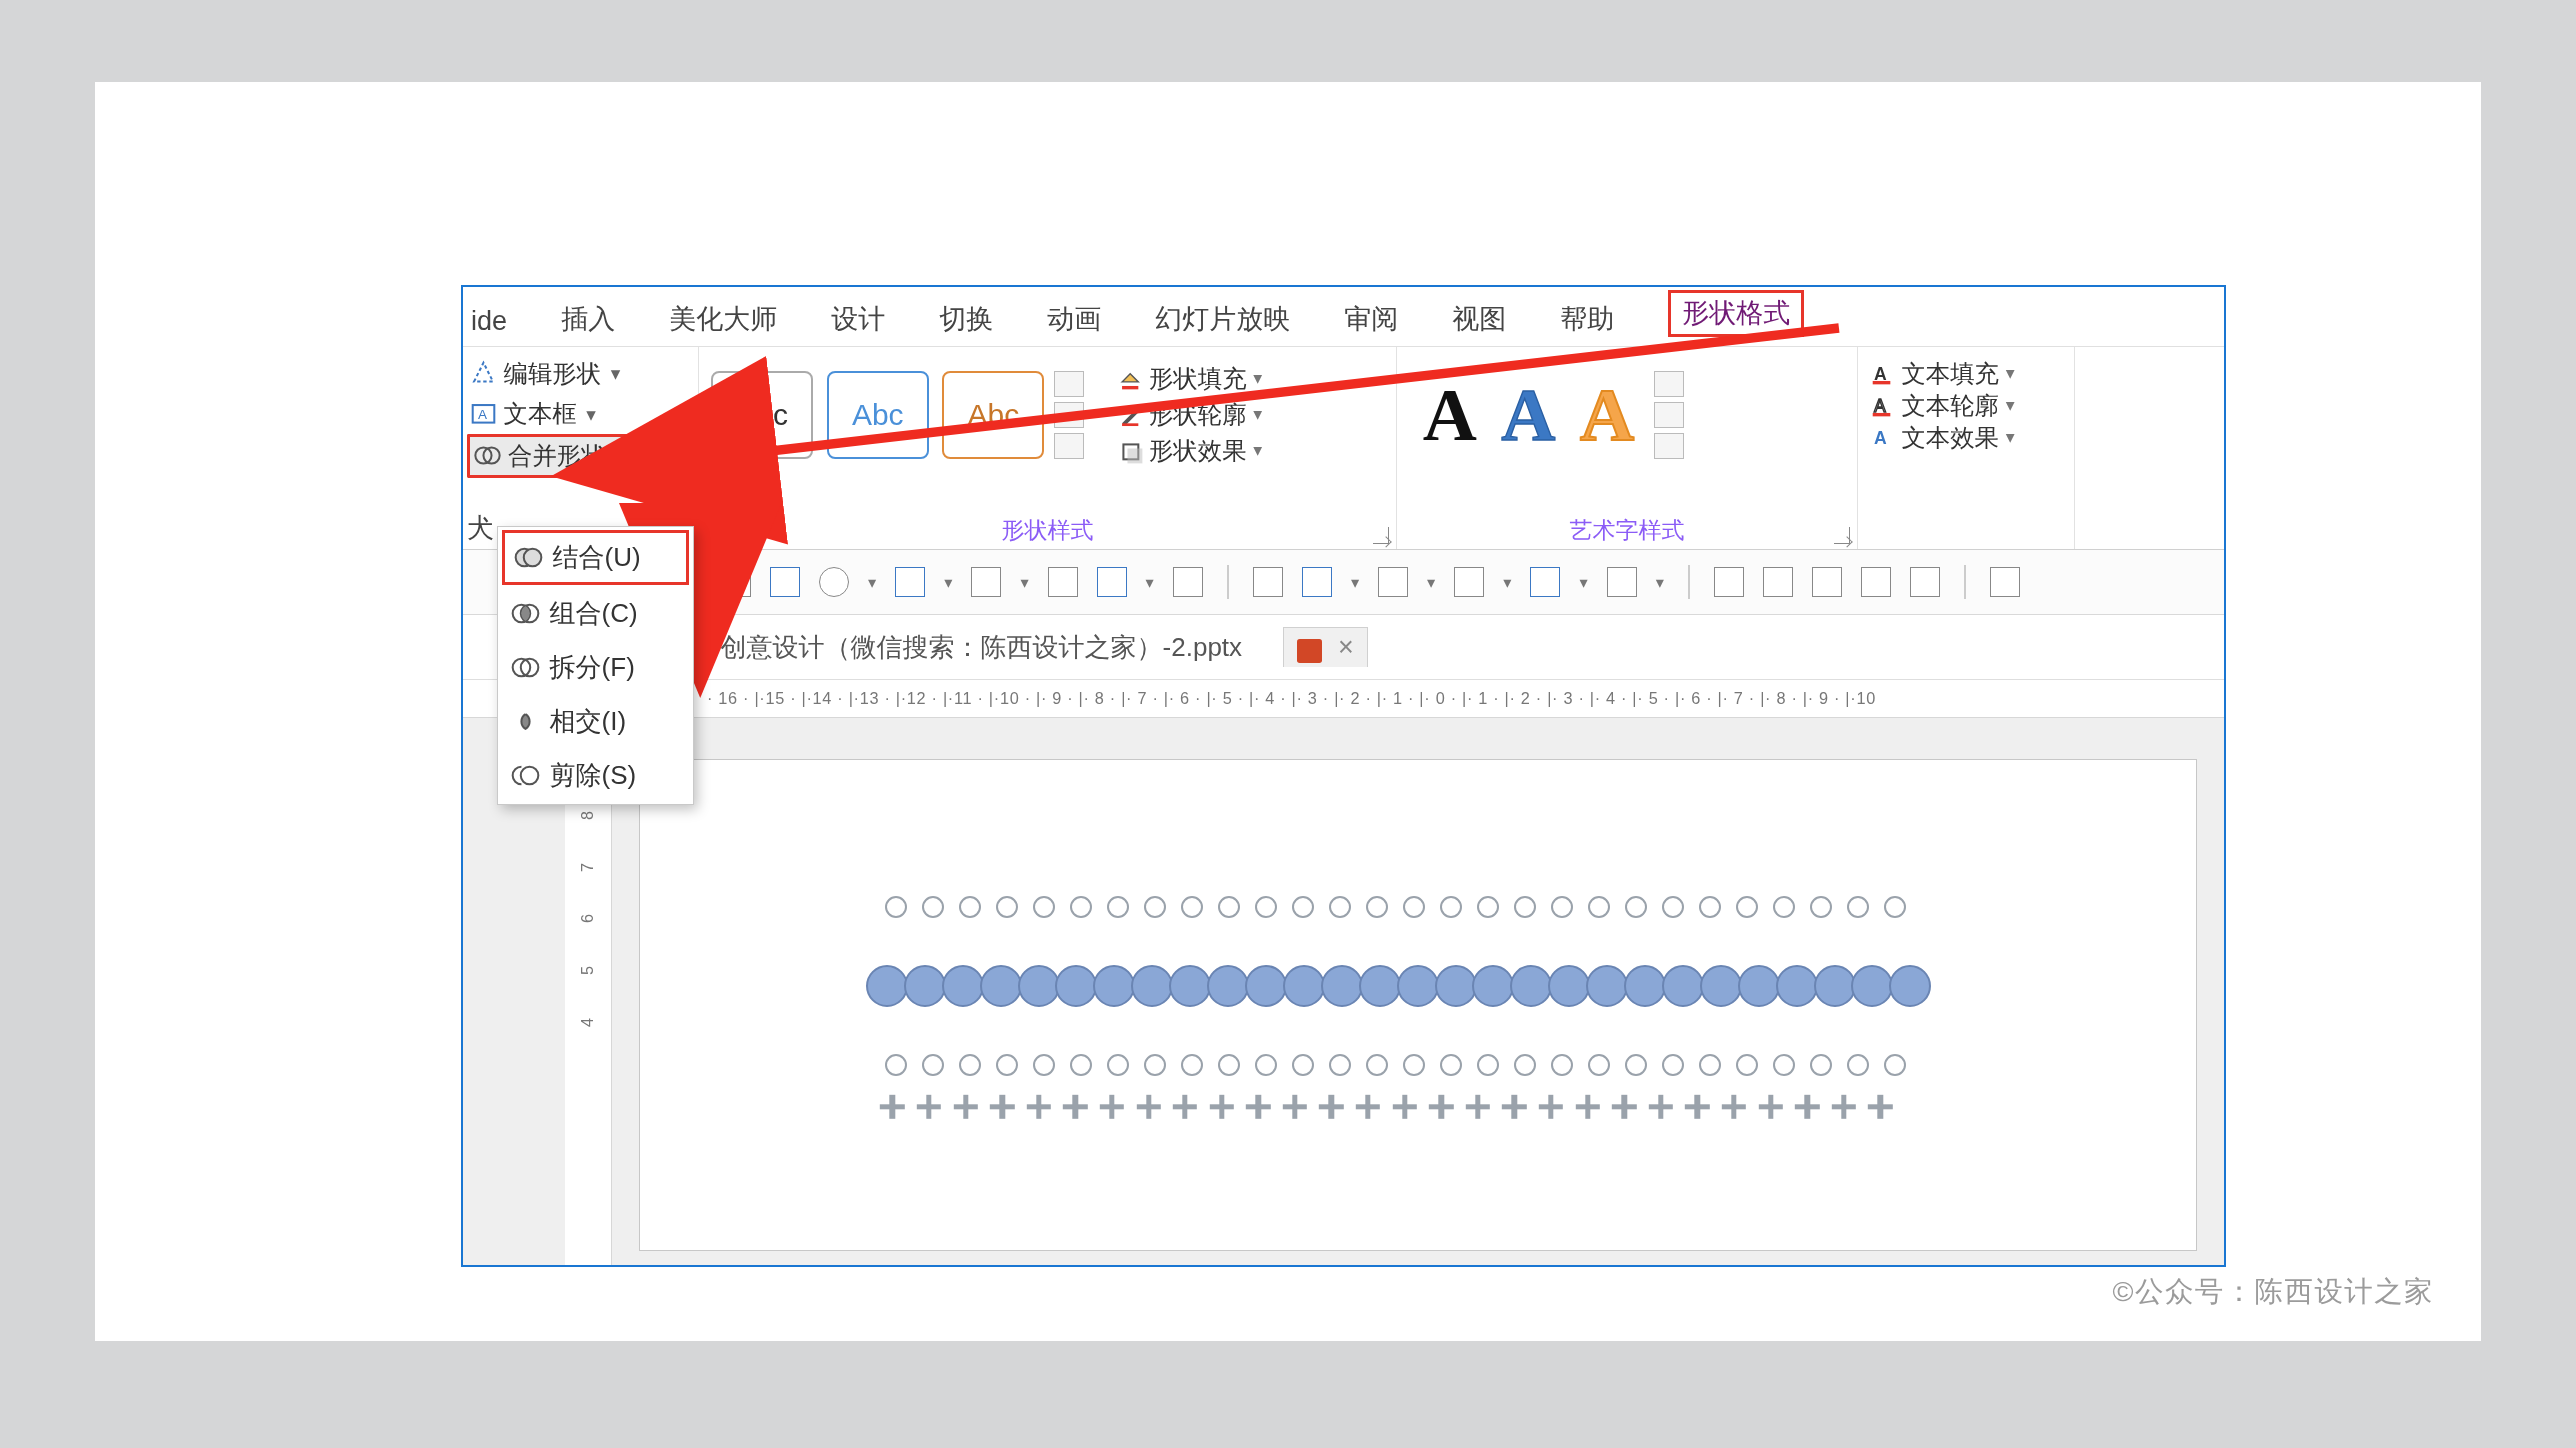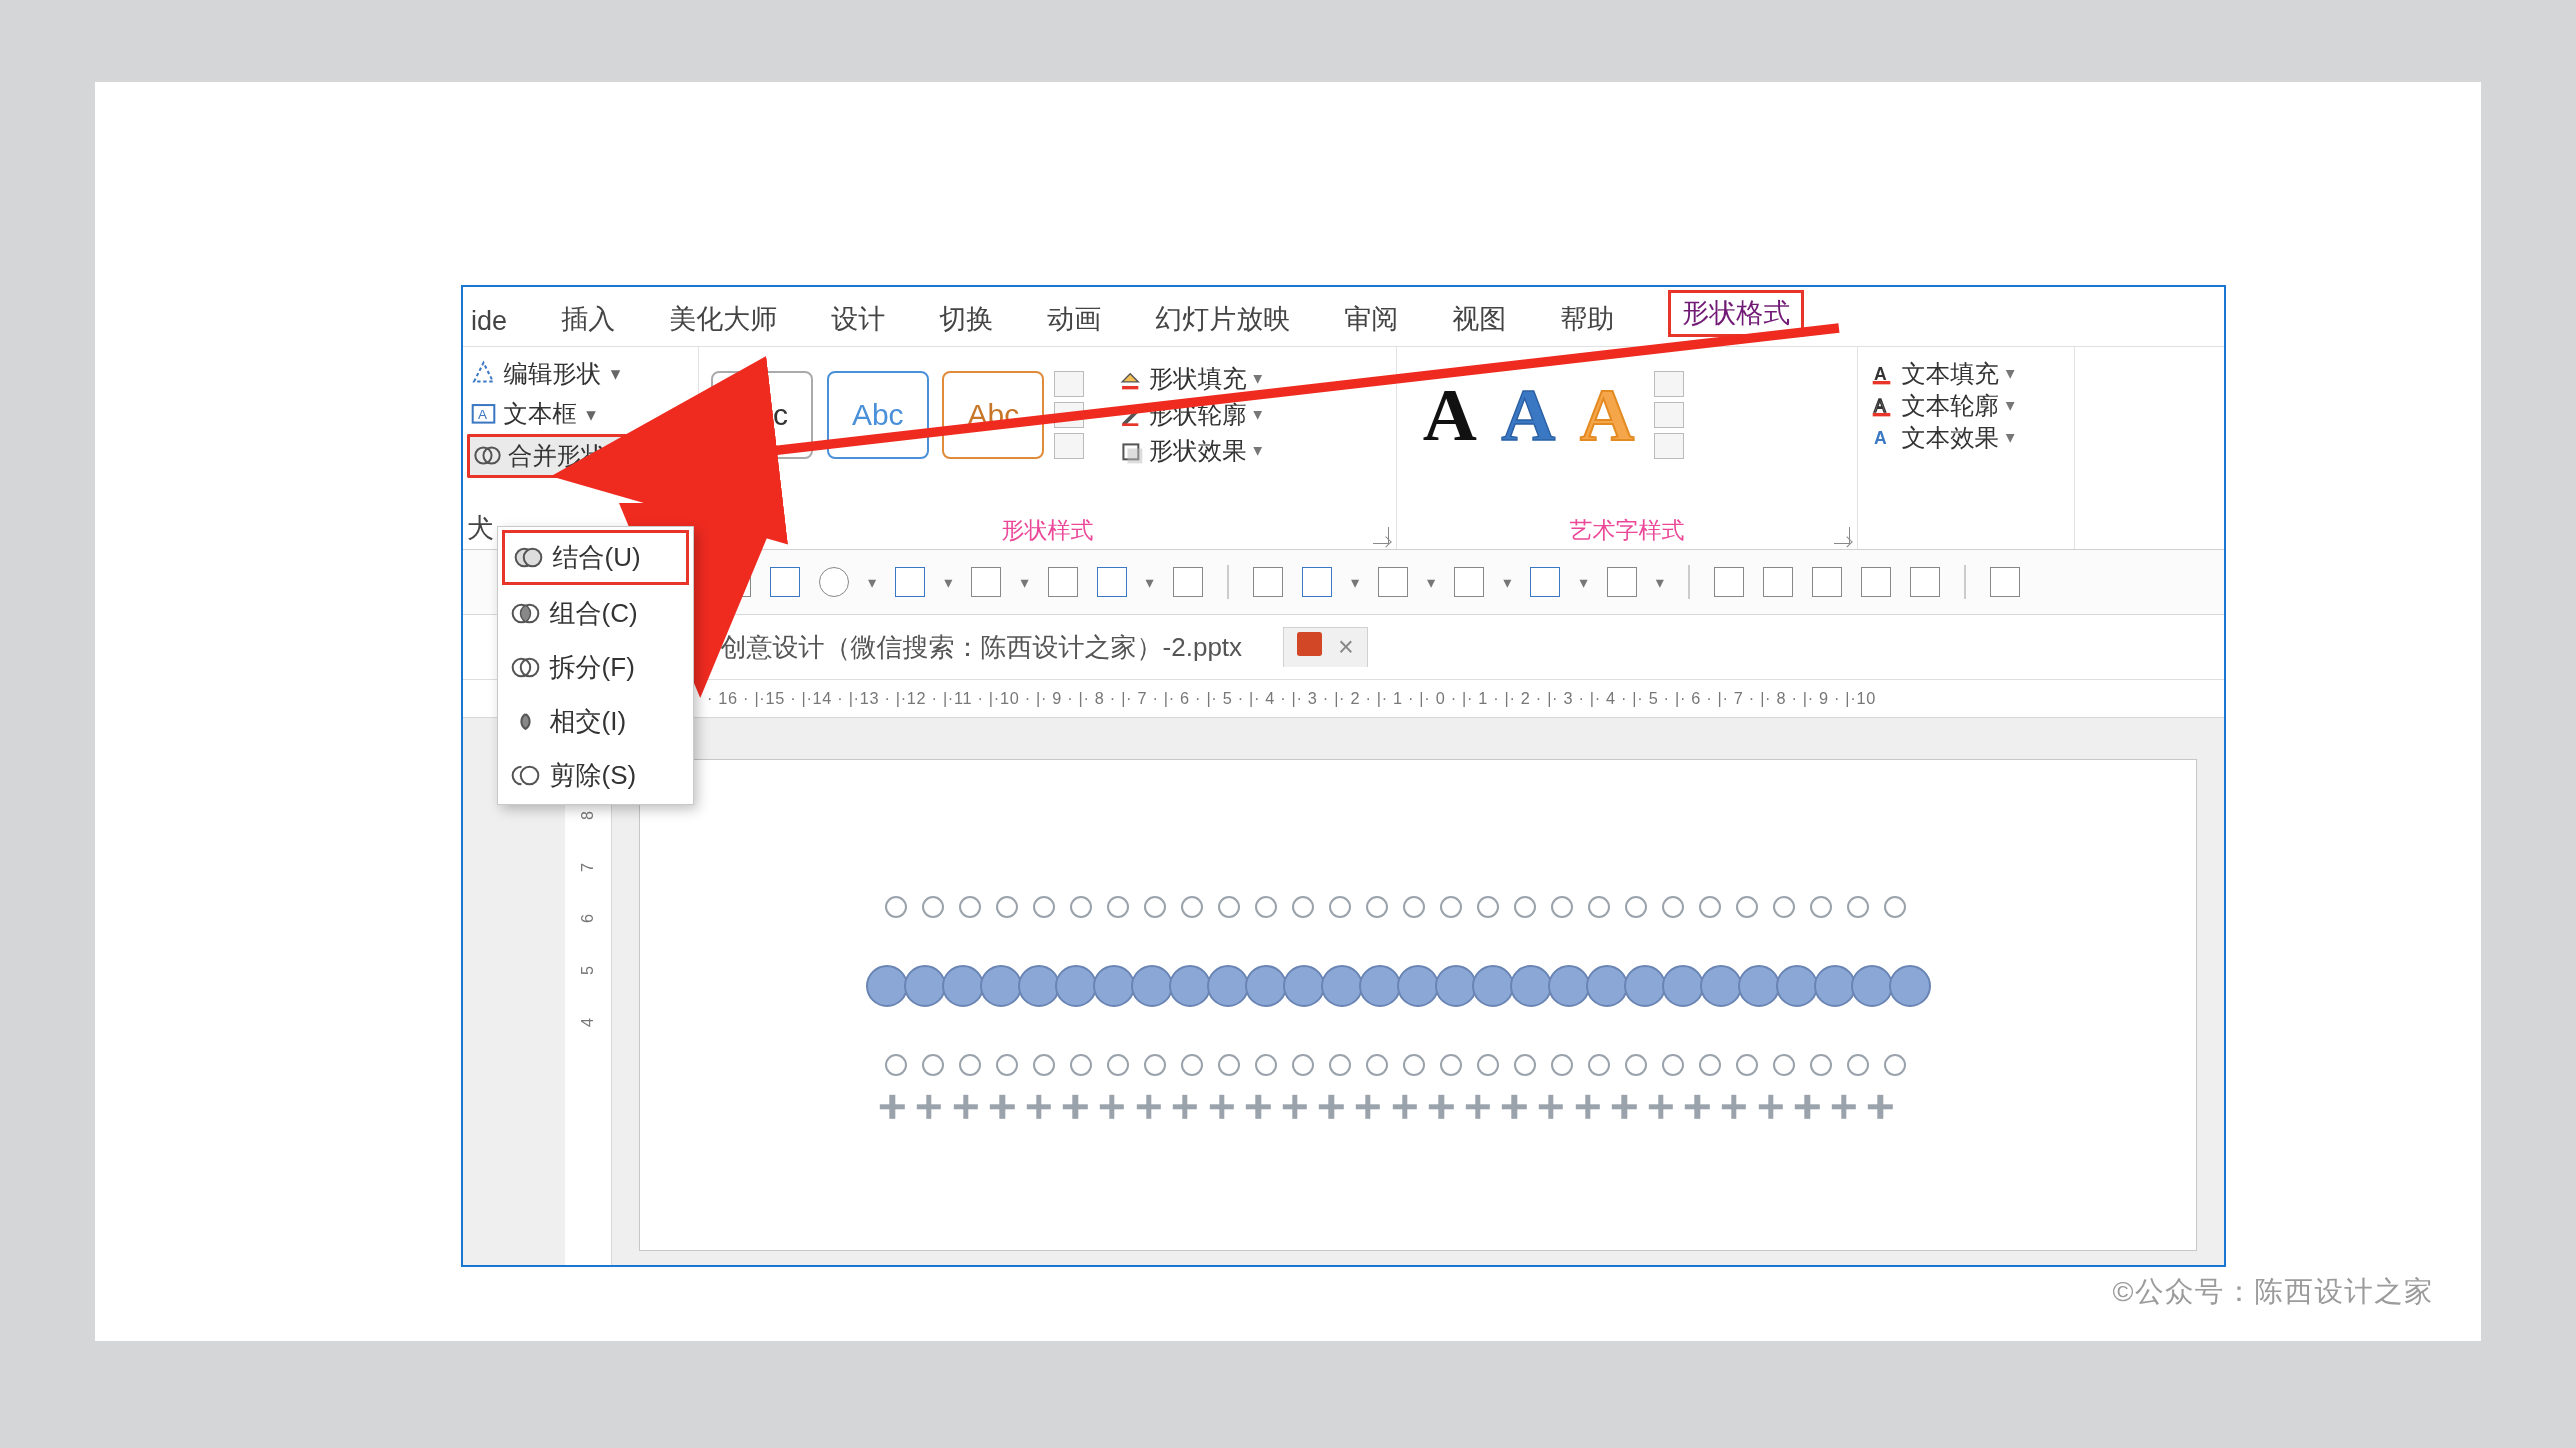--- a/index.html
+++ b/index.html
@@ -78,21 +78,21 @@
     flex-direction: column;
     justify-content: flex-start;
   }
   .grp .label {
     position: absolute;
     bottom: 2.7px;
     left: 0;
     right: 0;
     text-align: center;
     font-size: 23px;
-    color: #ec4899;
+    color: #8b5cf6;
   }
   .dgl {
     position: absolute;
     right: 6.8px;
     bottom: 5.4px;
     width: 16.3px; height: 16.3px;
     border: 1.4px solid #888;
     border-top: none; border-left: none;
   }
   .dgl::after{
@@ -190,21 +190,21 @@
   .qat .qi.r{border-radius:50%;}
   .qat .qi.blue{border-color:#3b78c4;}
   .qat .sep{width:1.4px;height:34px;background:#ccc;margin:0 5.4px;}
   .qat .chev{font-size:16.3px;}
 
   
   .doctabs{
     height:65px;background:#fff;display:flex;align-items:center;
     padding-left:244px;font-size:26px;color:#555;border-bottom:1.4px solid #dedede; gap:27px;
   }
-  .doctabs .dtab{display:flex;align-items:flex-start;gap:9.5px;padding:4.1px 13.6px;}
+  .doctabs .dtab{display:flex;align-items:flex-end;gap:9.5px;padding:4.1px 13.6px;}
   .doctabs .dtab .pico{width:24.4px;height:24.4px;background:#d24726;border-radius:2.7px;}
   .doctabs .dtab.active{background:#f0f0f0;border:1.4px solid #d0d0d0;border-bottom:none;}
   .doctabs .close{font-size:27px;color:#888;margin-left:6.8px;}
 
   
   .ruler{
     height:38px;background:#fff;border-bottom:1.4px solid #d7d7d7;
     padding-left:244px;display:flex;align-items:center;
     white-space:nowrap;overflow:hidden;
     font-size:16.3px;color:#777;letter-spacing:0.7px;

